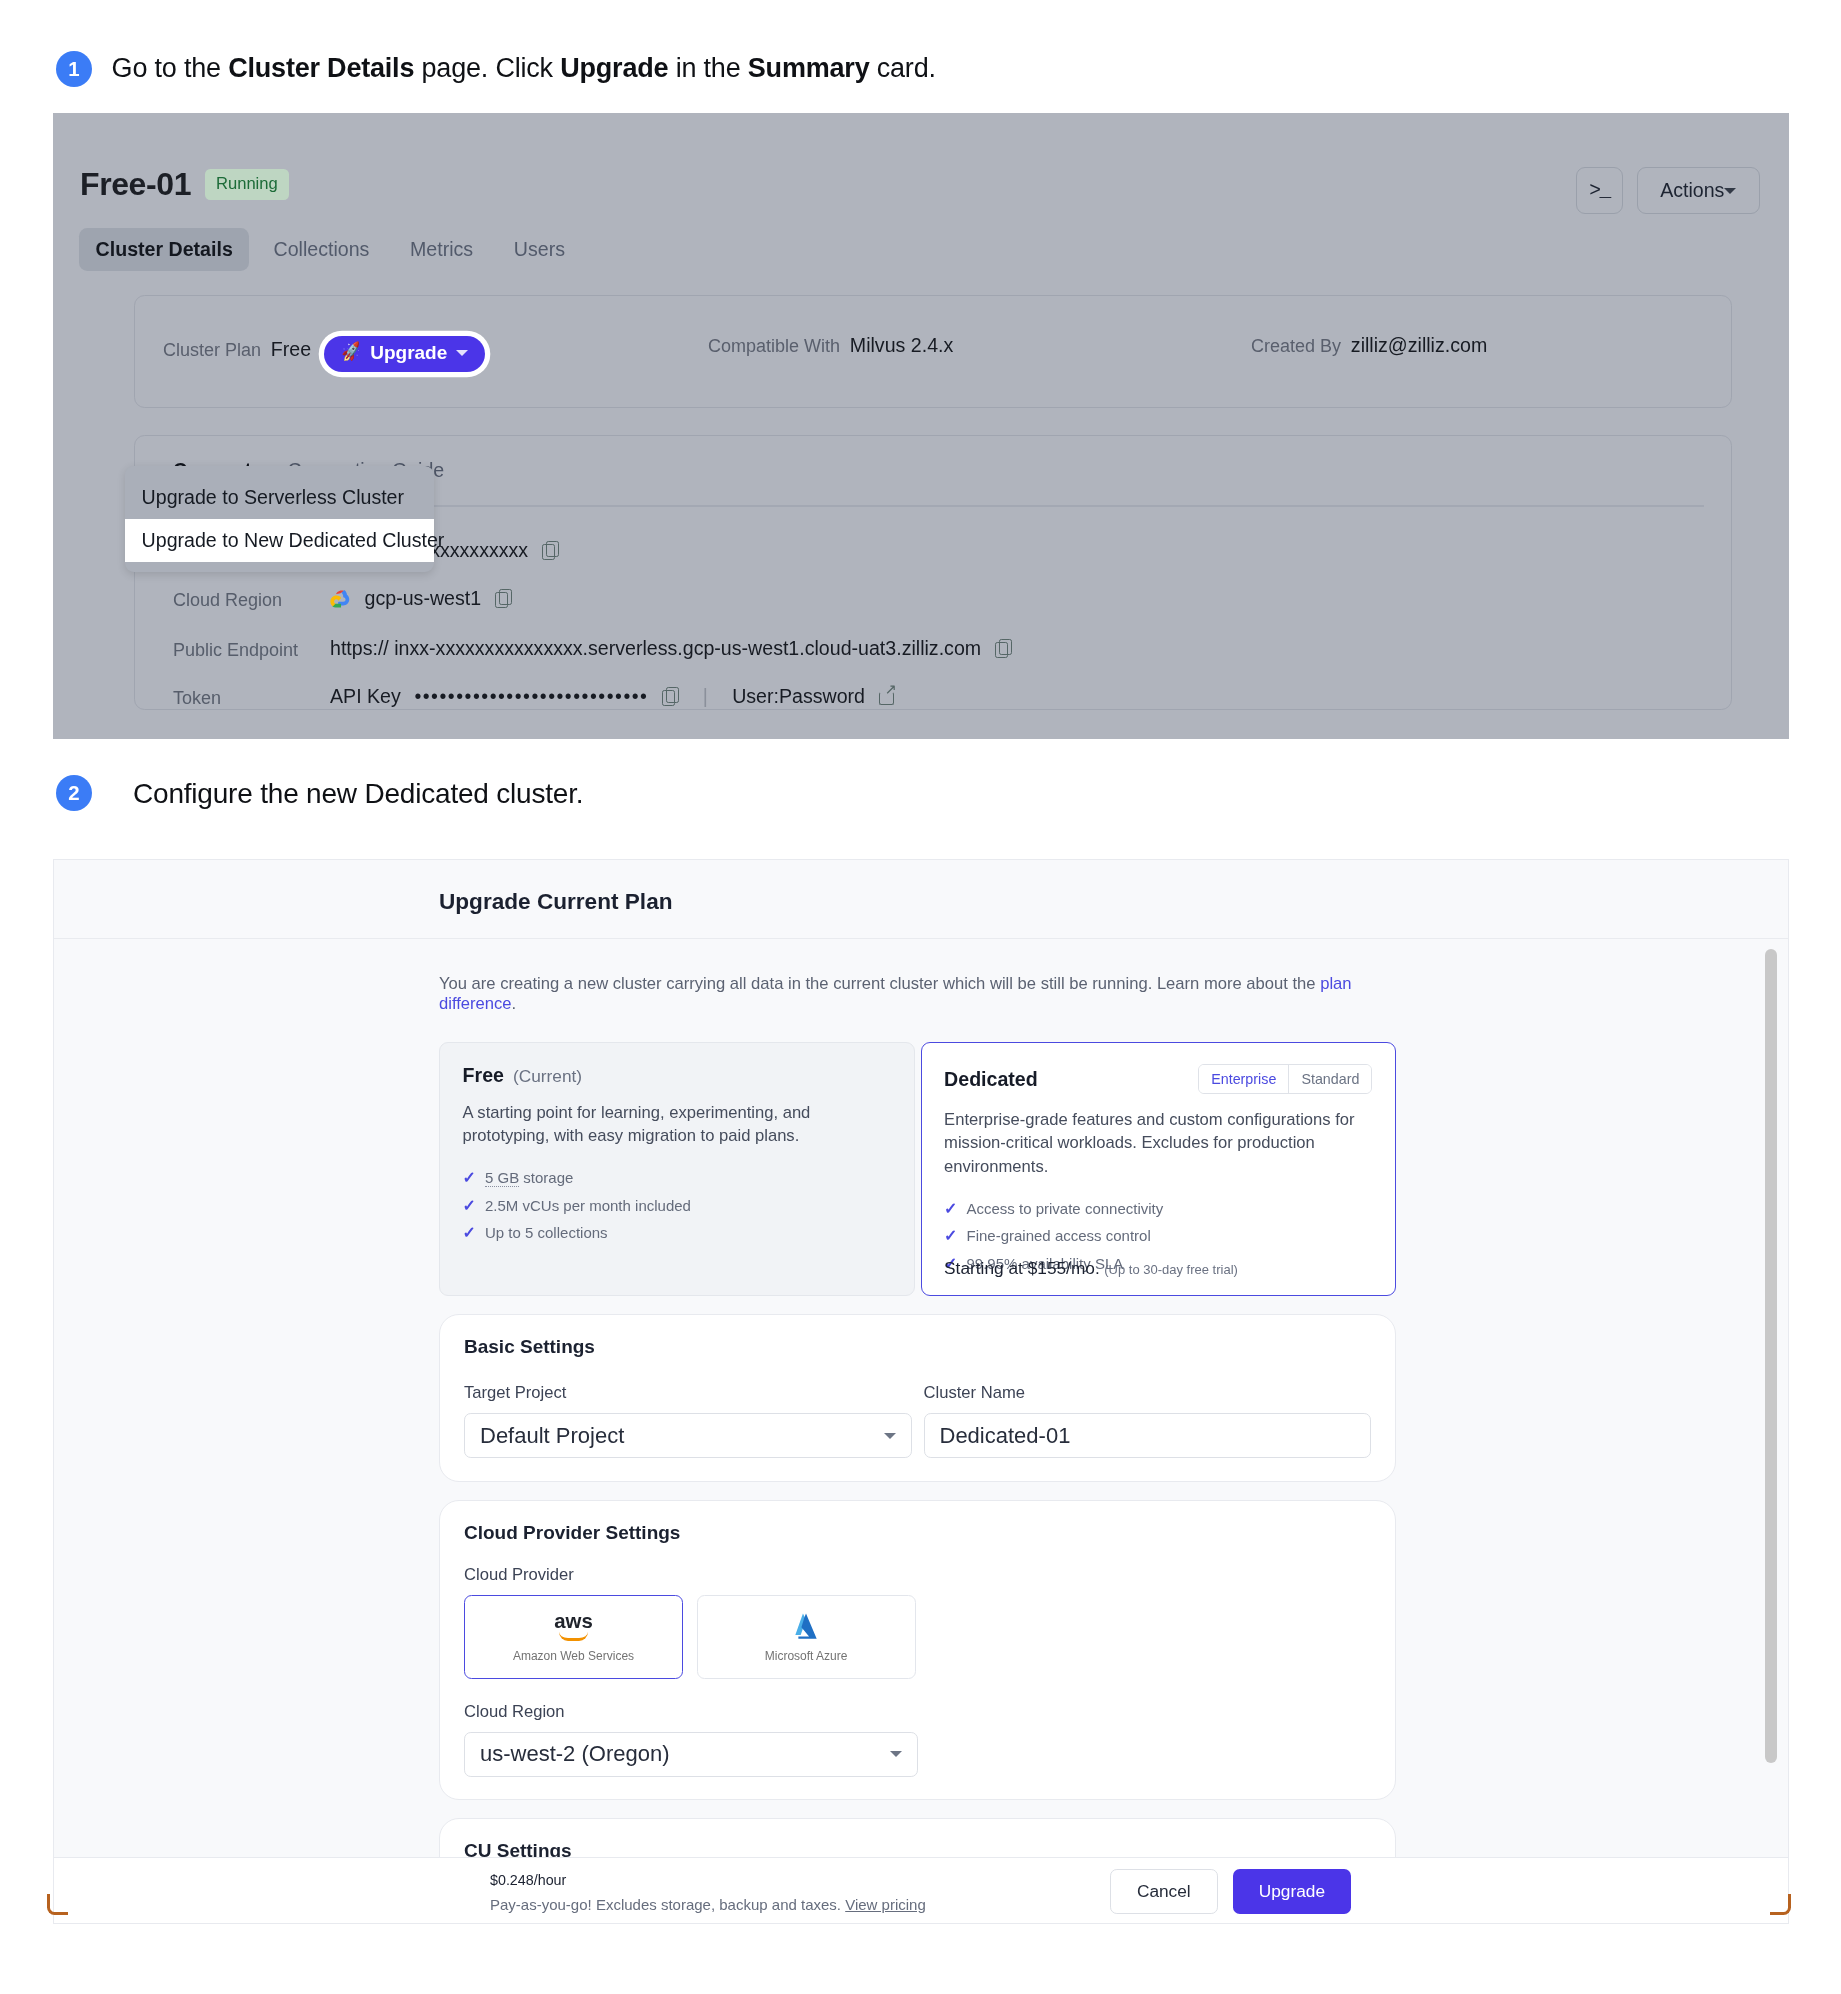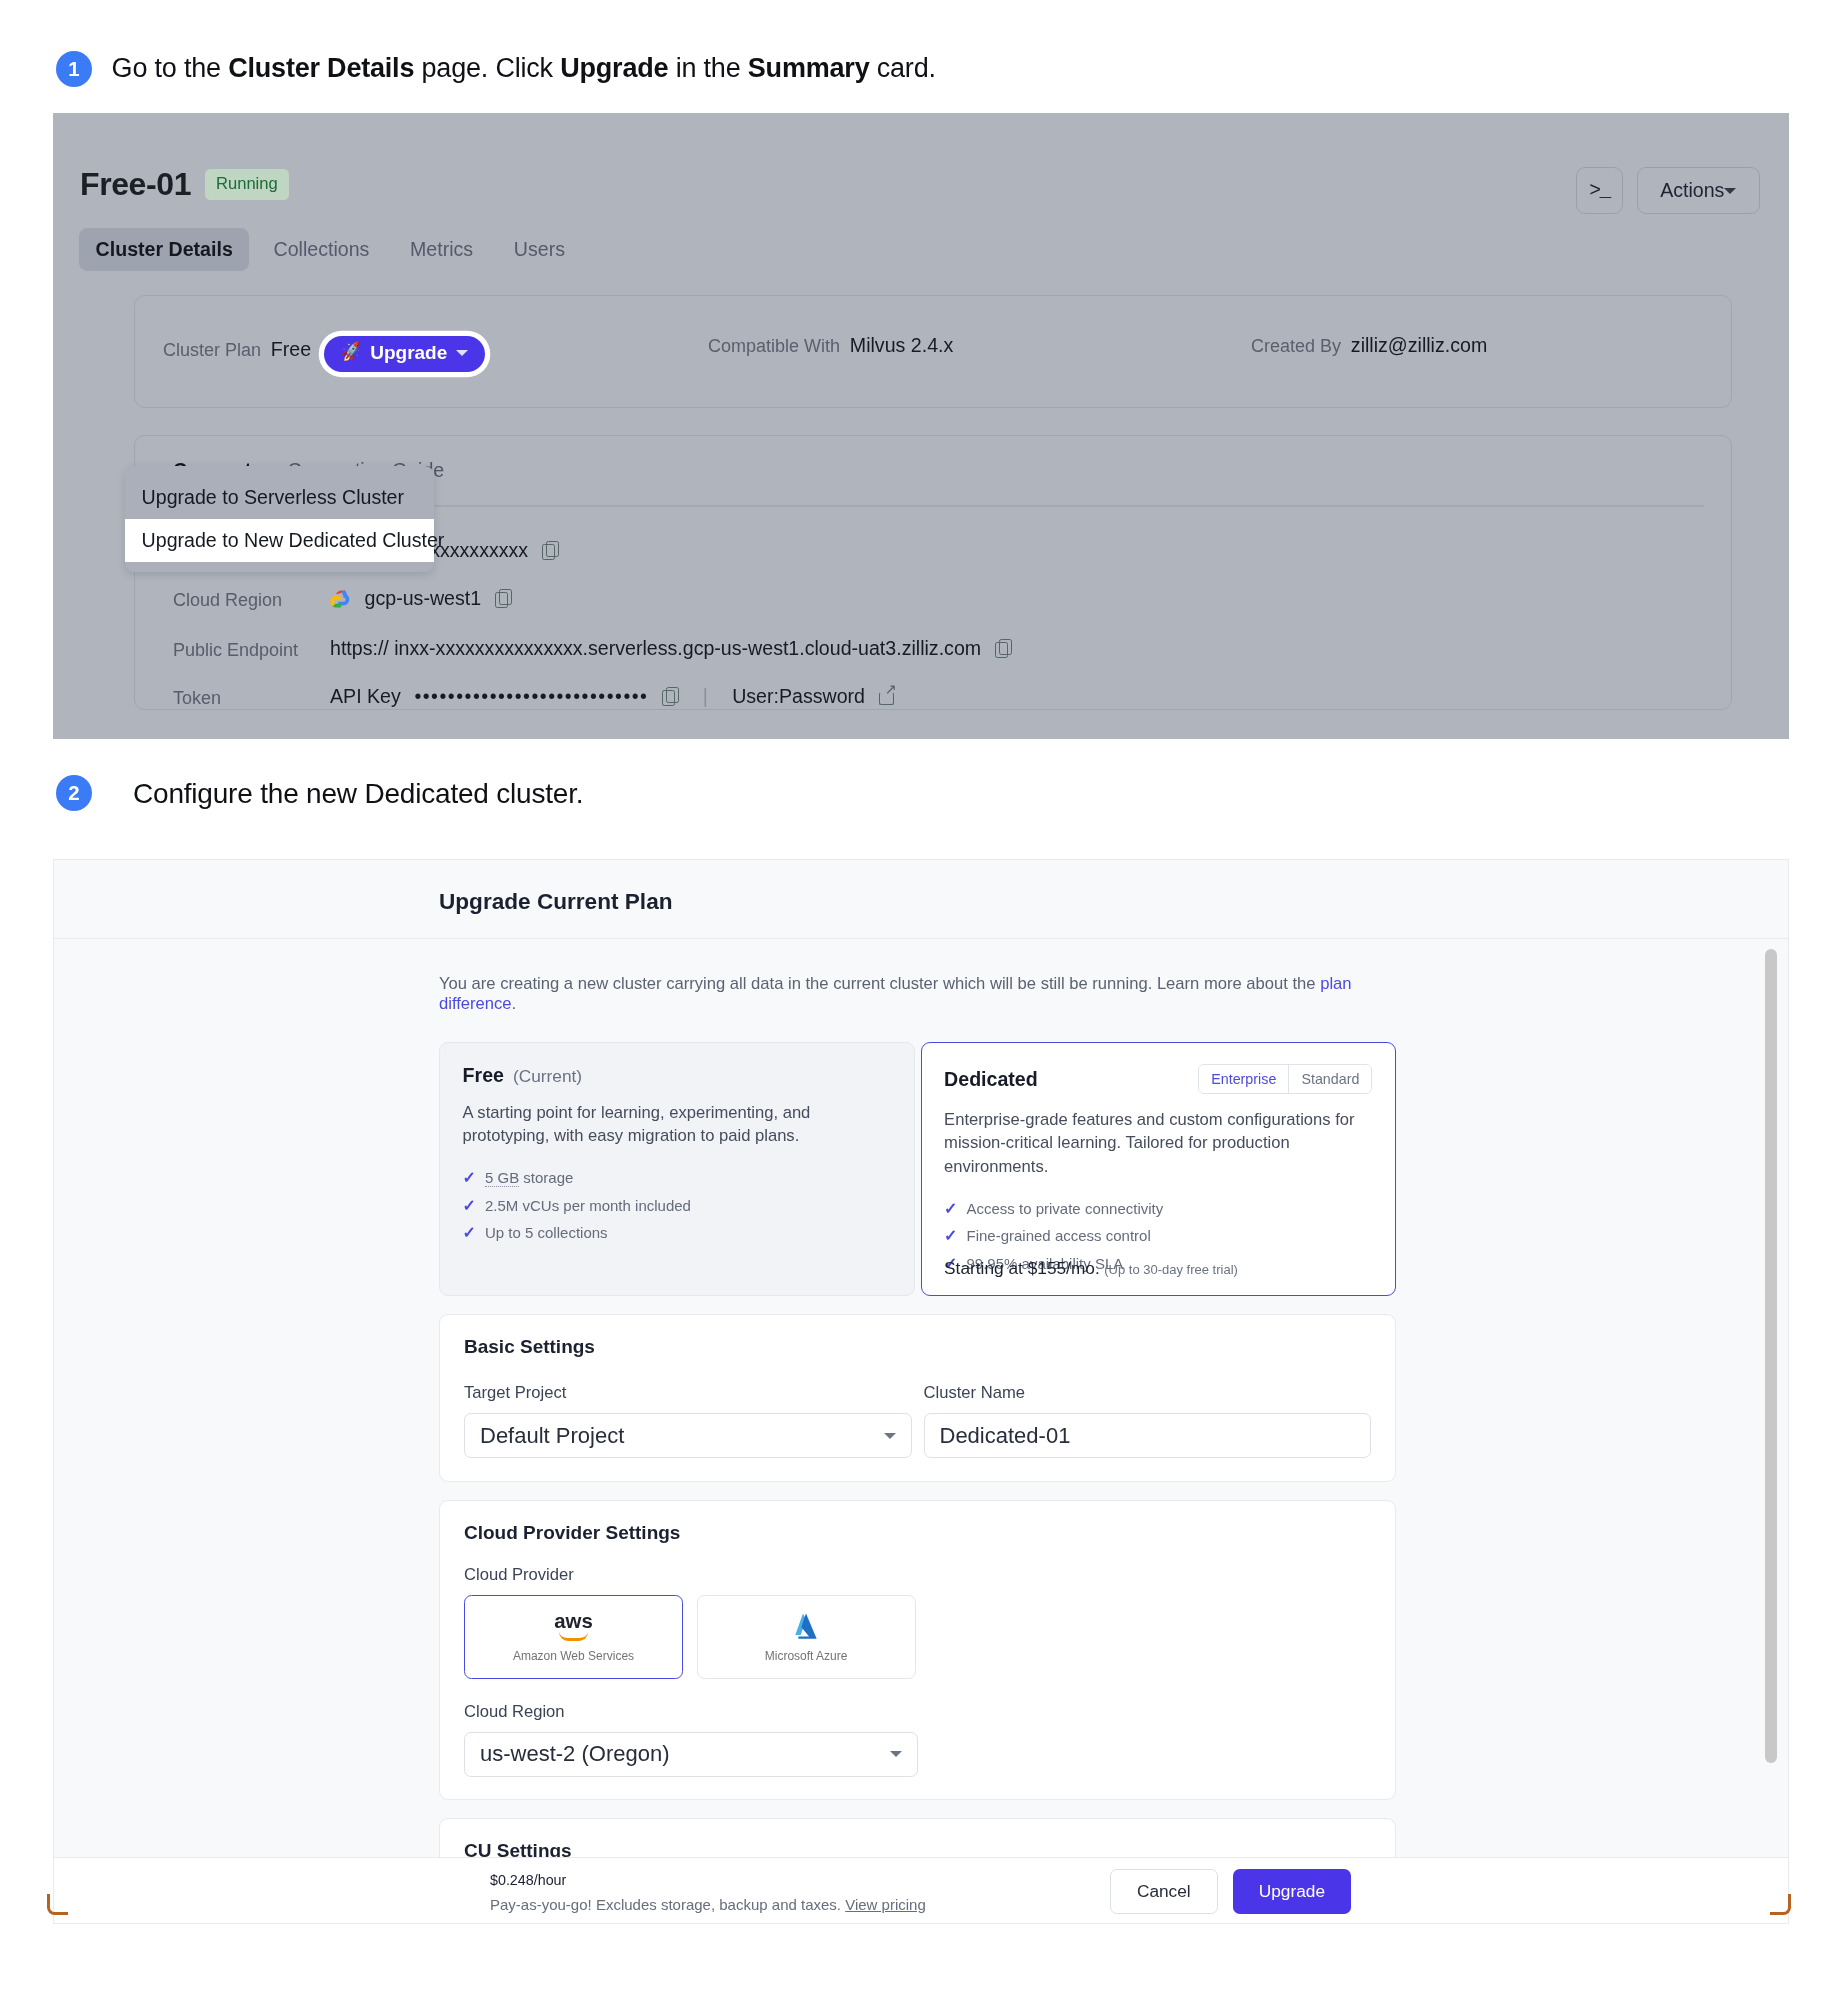--- a/index.html
+++ b/index.html
@@ -148,21 +148,21 @@
   .seg div + div { border-left: 0.8px solid #dfe2e8; }
   .plan-desc { font-size: 16.6px; color: #454c5c; line-height: 1.42; margin-top: 13.6px; }
   .feat { margin-top: 16.6px; }
   .feat li { list-style: none; font-size: 15px; color: #646b7b; line-height: 1.72; display: flex; gap: 9px; align-items: baseline; }
   .tick { color: #4b4ae0; font-size: 16px; font-weight: 700; }
   .feat .dot-under { border-bottom: 0.8px dotted #8a90a0; }
   .price { position: absolute; left: 22.6px; bottom: 16.6px; font-size: 17.3px; color: #1b2130; }
   .price small { font-size: 13px; color: #6a7182; margin-left: 4.5px; }
 
   .sect {
-    background: #fff; border: 0.8px solid #e8eaef; border-radius: 9px;
+    background: #fff; border: 0.8px solid #e8eaef; border-radius: 20px;
     margin-top: 18px; padding: 21px 24px 22.6px; position: relative;
   }
   .sect-title { font-size: 19px; font-weight: 700; color: #1b2130; }
   .flabel { font-size: 16.6px; color: #3c4355; margin-bottom: 9.8px; display: flex; align-items: center; gap: 6.8px; }
   .fields { display: flex; gap: 12px; margin-top: 25px; }
   .fcol { flex: 1; }
   .select, .input {
     height: 45px; border: 0.8px solid #dde0e6; border-radius: 6.8px; background: #fff;
     display: flex; align-items: center; padding: 0 15px;
     font-size: 22px; color: #272d3b; position: relative;
@@ -356,21 +356,21 @@
             </div>
 
             <div class="plan ded">
               <div class="plan-head">
                 <div class="plan-name">Dedicated</div>
                 <div class="seg">
                   <div class="on">Enterprise</div>
                   <div>Standard</div>
                 </div>
               </div>
-              <div class="plan-desc">Enterprise-grade features and custom configurations for mission-critical learning. Tailored for production environments.</div>
+              <div class="plan-desc">Enterprise-grade features and custom configurations for mission-critical workloads. Excludes for production environments.</div>
               <ul class="feat">
                 <li>
                     <span class="tick">✓</span>
                     <span>Access to private connectivity</span>
                   </li>
                 <li>
                     <span class="tick">✓</span>
                     <span>Fine-grained access control</span>
                   </li>
                 <li>

